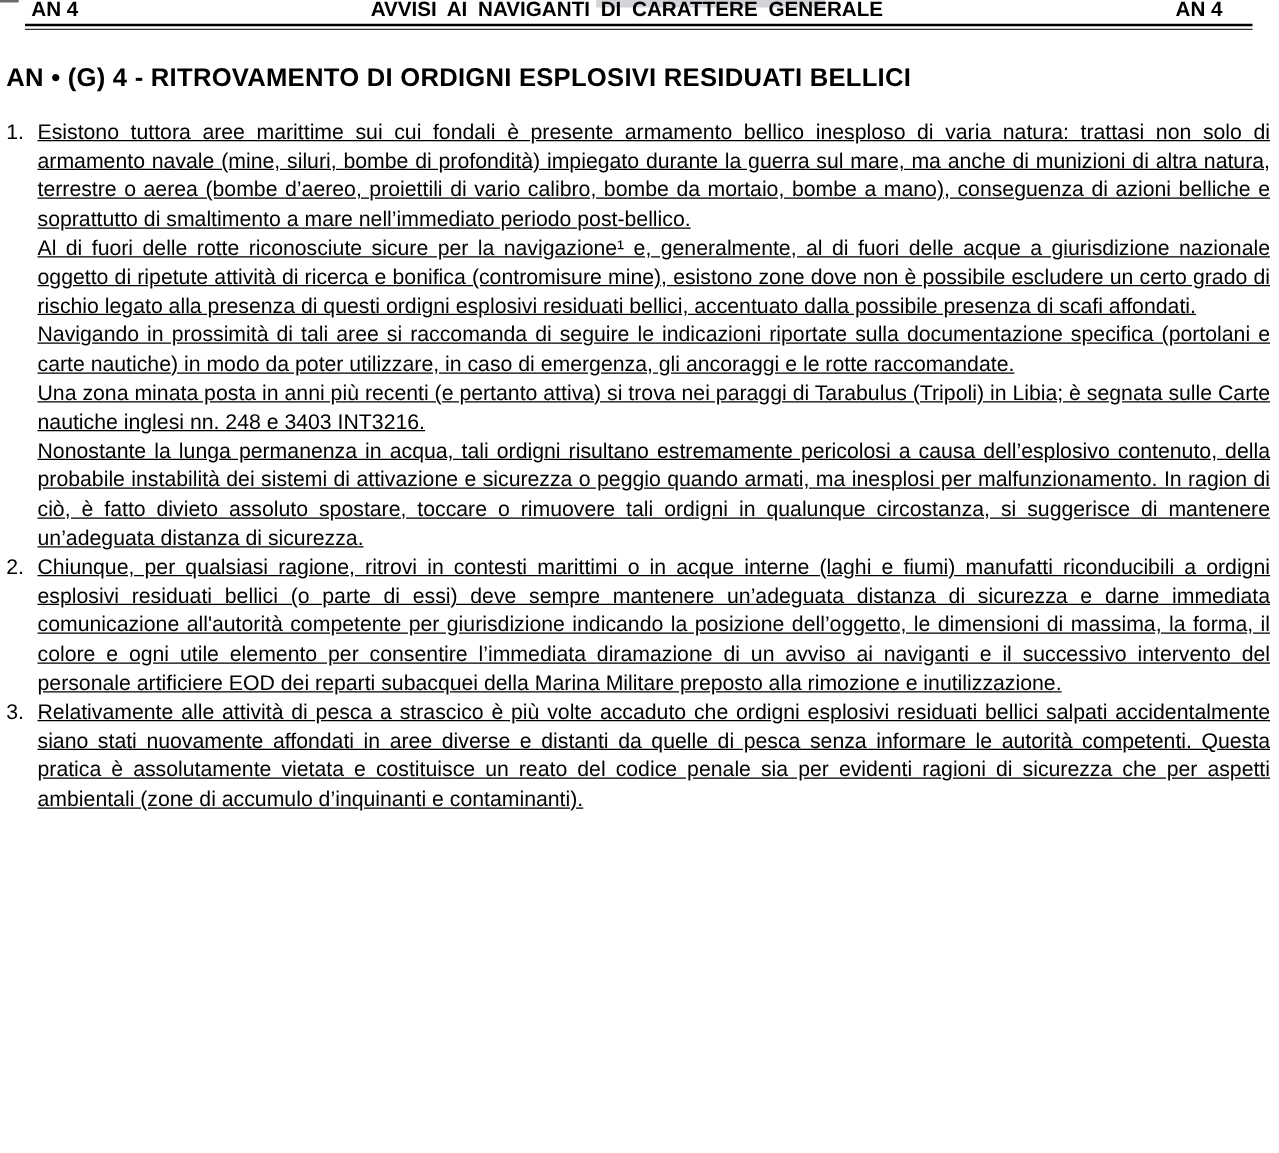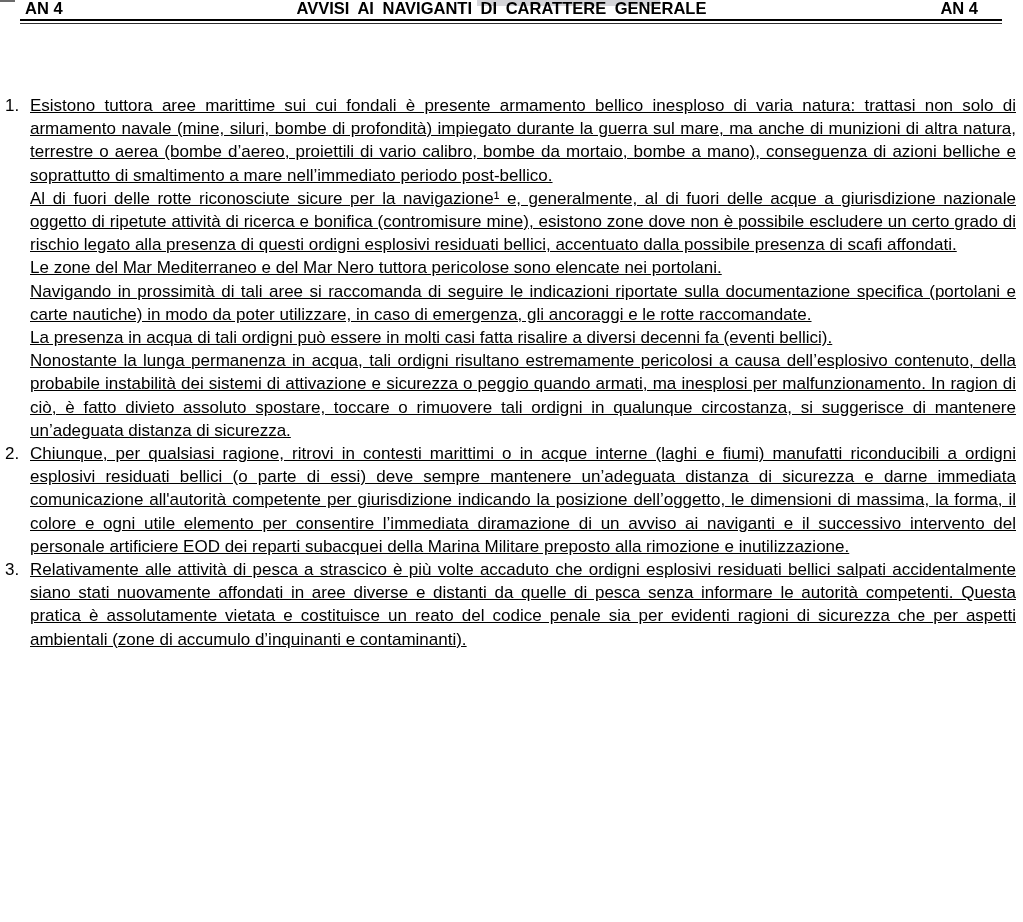--- a/index.html
+++ b/index.html
@@ -107,31 +107,31 @@
   <div class="artifact-tick"></div>
 
   <div class="running-header">
     <span class="hdr-left">AN 4</span>
     <span class="hdr-center">AVVISI AI NAVIGANTI DI CARATTERE GENERALE</span>
     <span class="hdr-right">AN 4</span>
   </div>
   <div class="rule-thick"></div>
   <div class="rule-thin"></div>
 
+  <h1 class="doc-title">AN • (G) 4 - RITROVAMENTO DI ORDIGNI ESPLOSIVI RESIDUATI BELLICI</h1>
 
   <div class="body-text">
 
     <div class="item">
       <span class="num">1.</span>
       <div class="blocks">
         <p class="block">Esistono tuttora aree marittime sui cui fondali è presente armamento bellico inesploso di varia natura: trattasi non solo di armamento navale (mine, siluri, bombe di profondità) impiegato durante la guerra sul mare, ma anche di munizioni di altra natura, terrestre o aerea (bombe d’aereo, proiettili di vario calibro, bombe da mortaio, bombe a mano), conseguenza di azioni belliche e soprattutto di smaltimento a mare nell’immediato periodo post-bellico.</p>
         <p class="block">Al di fuori delle rotte riconosciute sicure per la navigazione¹ e, generalmente, al di fuori delle acque a giurisdizione nazionale oggetto di ripetute attività di ricerca e bonifica (contromisure mine), esistono zone dove non è possibile escludere un certo grado di rischio legato alla presenza di questi ordigni esplosivi residuati bellici, accentuato dalla possibile presenza di scafi affondati.</p>
-        <p class="block">Le zone del Mar Mediterraneo e del Mar Nero tuttora pericolose sono elencate nei portolani.</p>
         <p class="block">Navigando in prossimità di tali aree si raccomanda di seguire le indicazioni riportate sulla documentazione specifica (portolani e carte nautiche) in modo da poter utilizzare, in caso di emergenza, gli ancoraggi e le rotte raccomandate.</p>
-        <p class="block">La presenza in acqua di tali ordigni può essere in molti casi fatta risalire a diversi decenni fa (eventi bellici).</p>
+        <p class="block">Una zona minata posta in anni più recenti (e pertanto attiva) si trova nei paraggi di Tarabulus (Tripoli) in Libia; è segnata sulle Carte nautiche inglesi nn. 248 e 3403 INT3216.</p>
         <p class="block">Nonostante la lunga permanenza in acqua, tali ordigni risultano estremamente pericolosi a causa dell’esplosivo contenuto, della probabile instabilità dei sistemi di attivazione e sicurezza o peggio quando armati, ma inesplosi per malfunzionamento. In ragion di ciò, è fatto divieto assoluto spostare, toccare o rimuovere tali ordigni in qualunque circostanza, si suggerisce di mantenere un’adeguata distanza di sicurezza.</p>
       </div>
     </div>
 
     <div class="item">
       <span class="num">2.</span>
       <div class="blocks">
         <p class="block">Chiunque, per qualsiasi ragione, ritrovi in contesti marittimi o in acque interne (laghi e fiumi) manufatti riconducibili a ordigni esplosivi residuati bellici (o parte di essi) deve sempre mantenere un’adeguata distanza di sicurezza e darne immediata comunicazione all'autorità competente per giurisdizione indicando la posizione dell’oggetto, le dimensioni di massima, la forma, il colore e ogni utile elemento per consentire l’immediata diramazione di un avviso ai naviganti e il successivo intervento del personale artificiere EOD dei reparti subacquei della Marina Militare preposto alla rimozione e inutilizzazione.</p>
       </div>
     </div>

